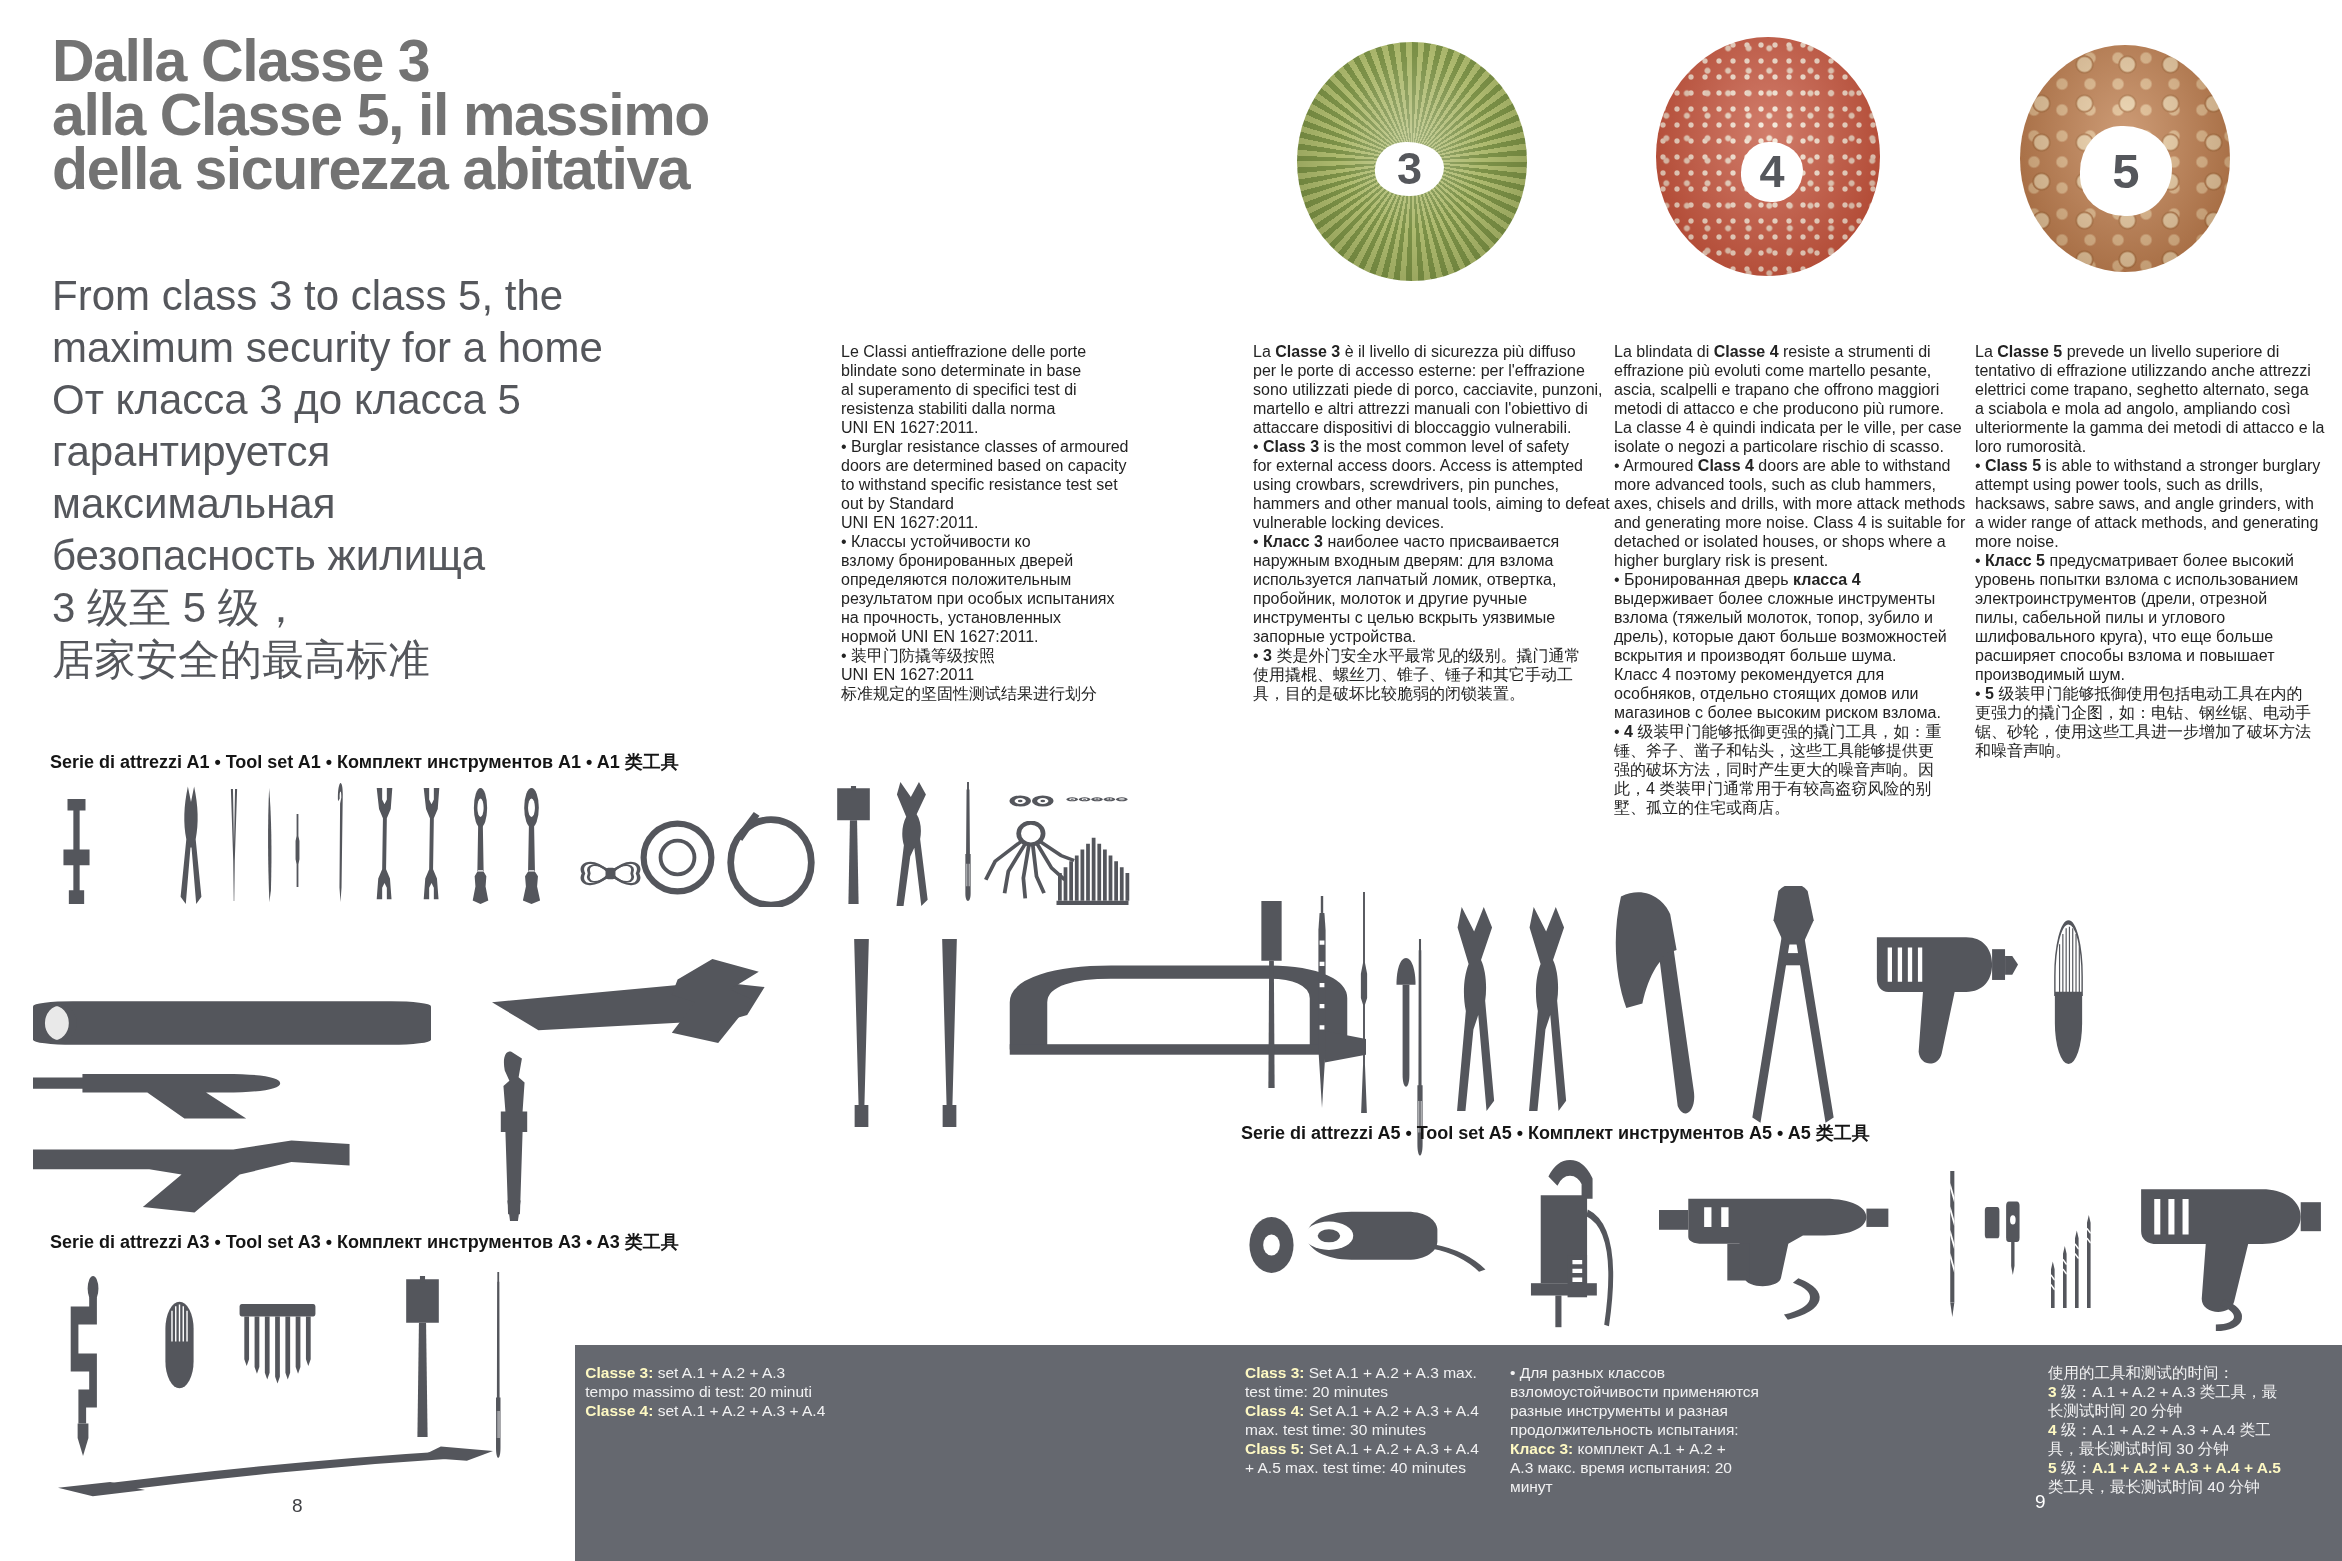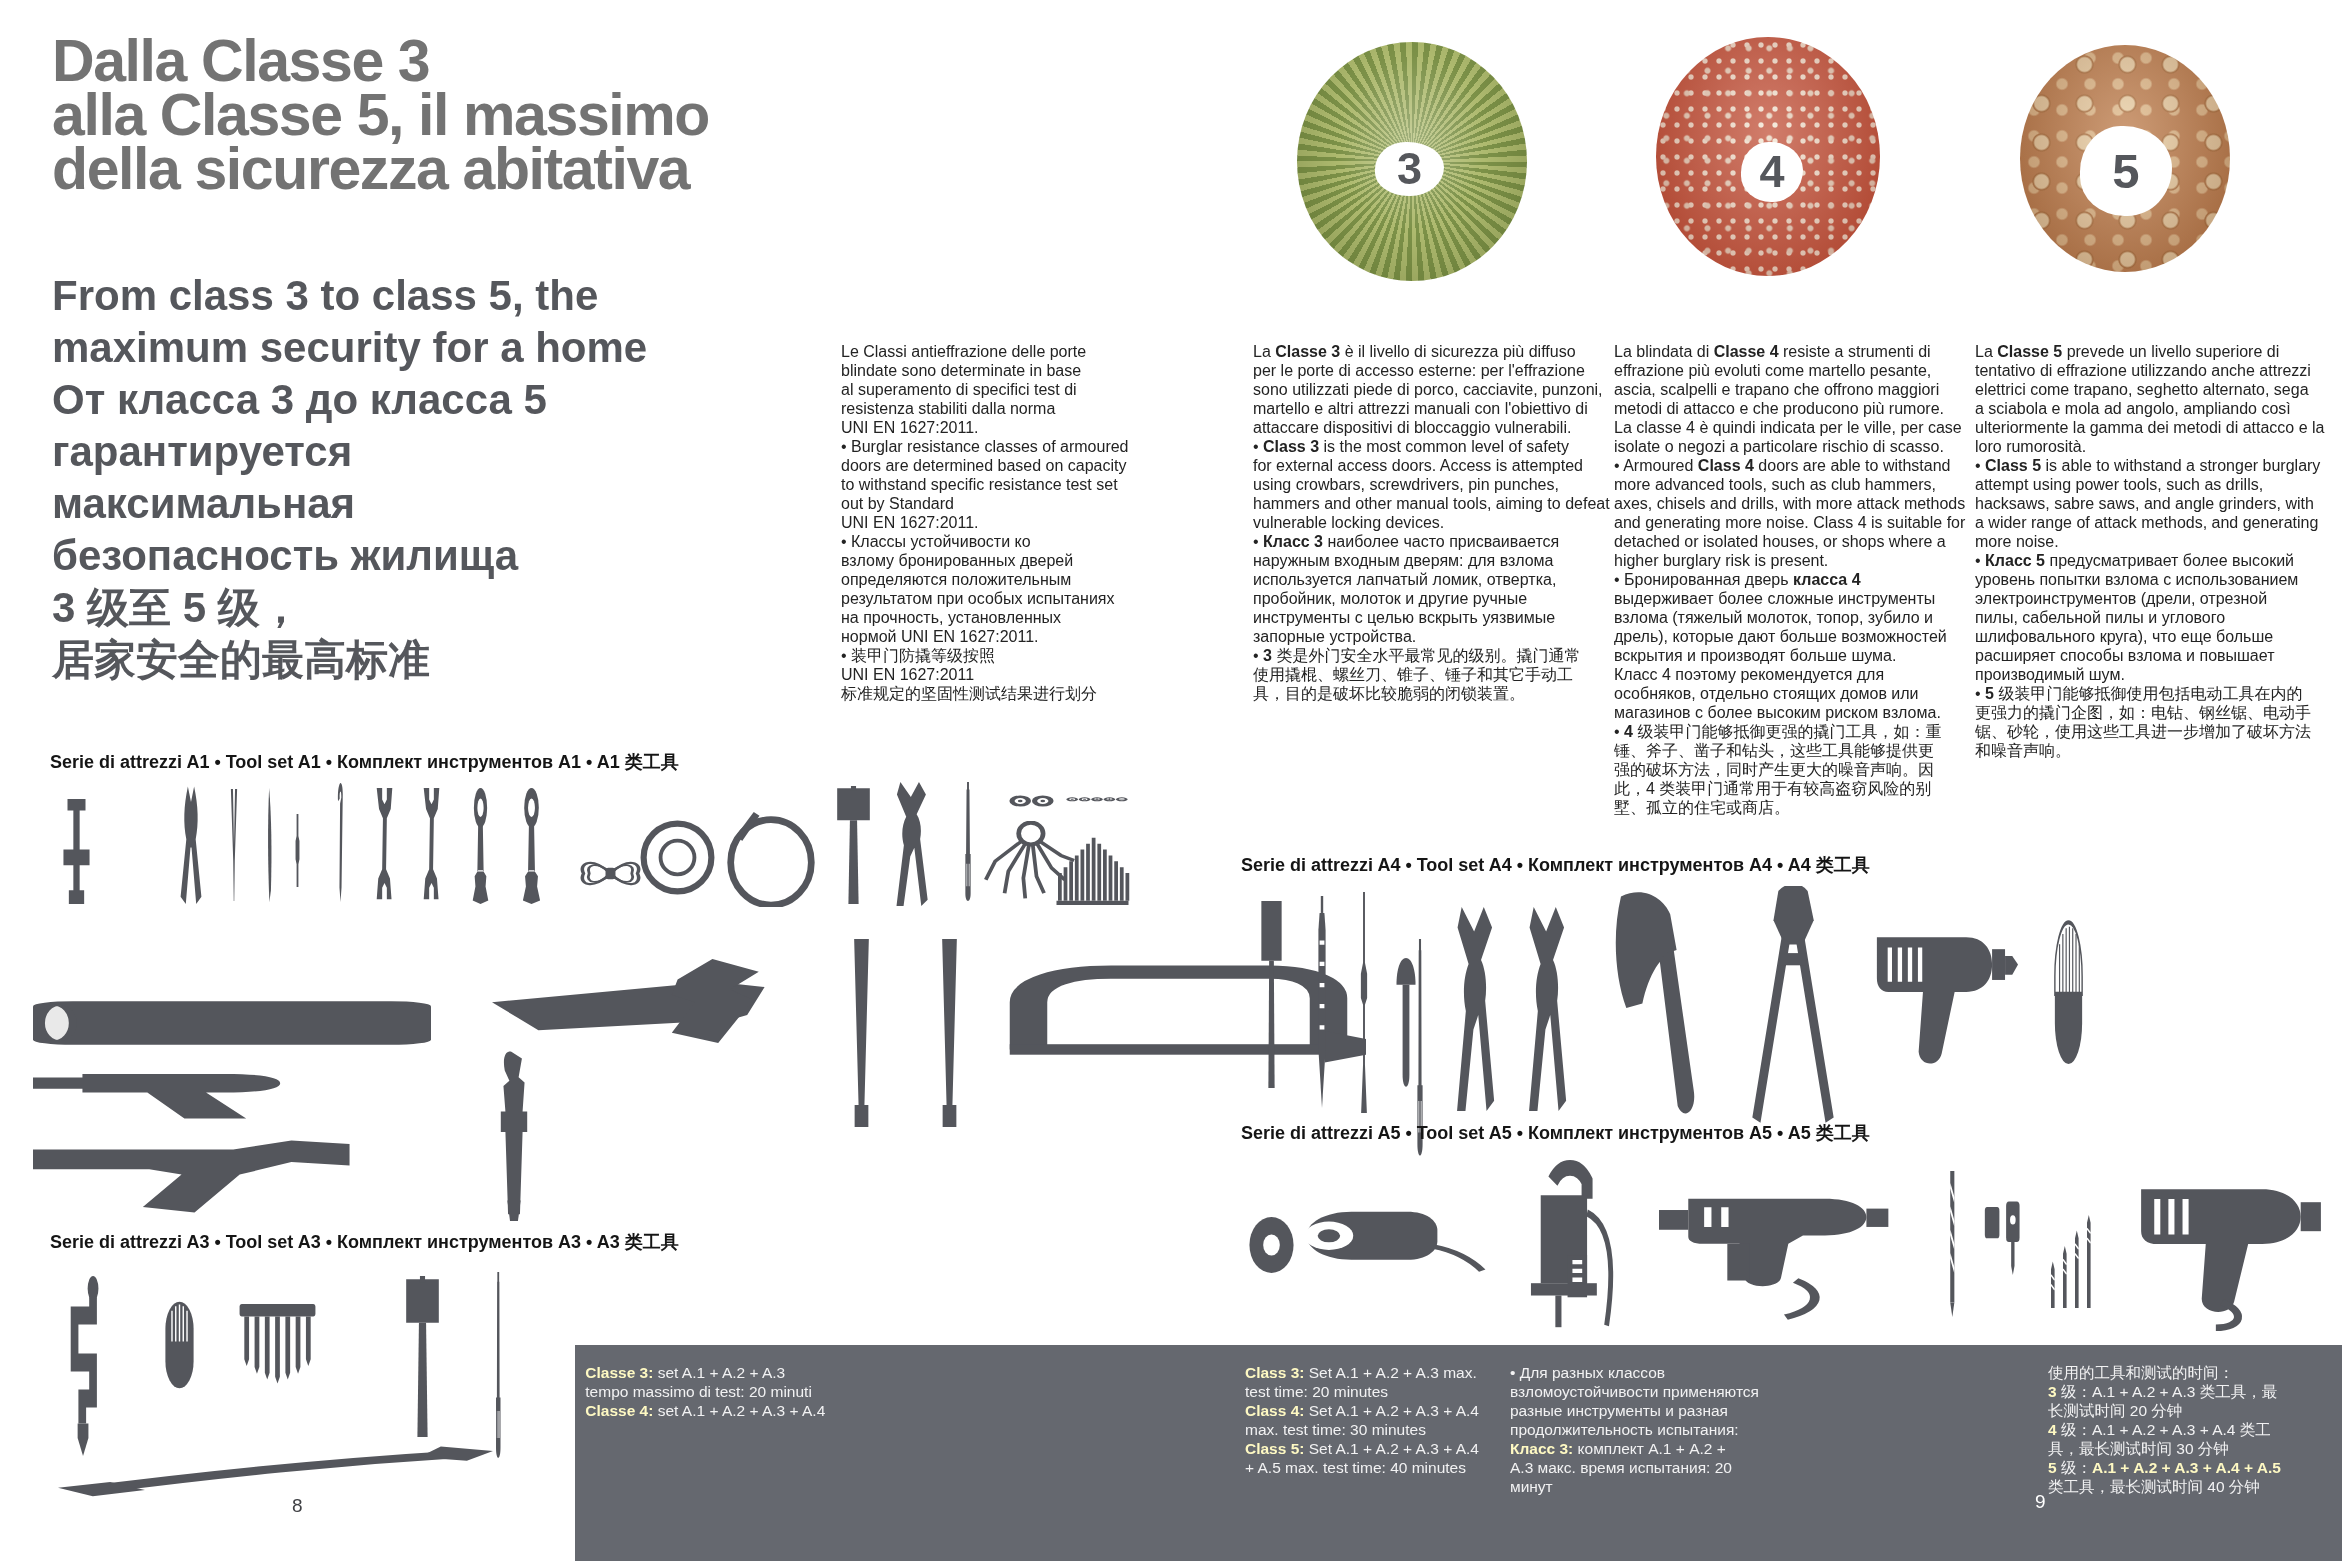--- a/index.html
+++ b/index.html
@@ -1,21 +1,21 @@
 <!DOCTYPE html>
 <html style="font-size:15px"><head>
 <meta charset="utf-8">
 <style>
   html,body{margin:0;padding:0;background:#ffffff;}
   .page{position:relative;width:2342px;height:1562px;background:#fff;overflow:hidden;
         font-family:"Liberation Sans","DejaVu Sans",sans-serif;color:#262626;}
   .title{position:absolute;left:52px;top:34px;margin:0;font-size:59px;line-height:54px;
          font-weight:bold;color:#737373;letter-spacing:-1.4px;white-space:pre;}
   .subtitle{position:absolute;left:52px;top:270px;margin:0;font-size:42px;line-height:52px;
-            font-weight:bold;color:#55575c;white-space:pre;}
+            font-weight:normal;color:#55575c;white-space:pre;}
   .urchin{position:absolute;border-radius:50%;}
   .urchin-green{left:1297px;top:42px;width:230px;height:239px;
     background:radial-gradient(ellipse at 50% 42%,rgba(255,255,255,.30),rgba(255,255,255,0) 45%,rgba(55,70,15,.30) 93%),
       repeating-conic-gradient(from 0deg at 50% 50%,#7c9148 0deg 3deg,#aeba6f 3deg 6deg);}
   .urchin-red{left:1656px;top:37px;width:224px;height:239px;
     background:radial-gradient(ellipse at 50% 40%,rgba(255,255,255,.25),rgba(120,25,8,.30) 92%),
       radial-gradient(circle,#ead9c4 2.4px,rgba(234,217,196,0) 3.6px),
       radial-gradient(circle,#f3e7d4 2.1px,rgba(243,231,212,0) 3.2px),#c2523a;
     background-size:100% 100%,20.6px 22.5px,14px 16px,100% 100%;}
   .urchin-orange{left:2020px;top:45px;width:210px;height:227px;
@@ -400,21 +400,20 @@
       <div class="tool" style="left: 442px; top: 17px; width: 22.5px; height: 193px;">
         <svg viewBox="0 0 100 100" preserveAspectRatio="none" fill="#54565c">
           <path d="M46 0h8v5h-8zM45 5h10l1 60H44zM40 65h20v26c0 7-20 7-20 0z"></path>
           <g stroke="#fff" stroke-width="2">
             <path d="M45 72v14M50 72v14M55 72v14"></path>
           </g>
         </svg>
       </div>
     </div>
 
-  <h3 class="tool-label" style="left:1241px;top:853px">Serie di attrezzi A4 • Tool set A4 • Комплект инструментов A4 • A4 类工具</h3>
   <div class="tool-row" style="left:1241px;top:892px;width:1110px;height:230px">
       <div class="tool" style="left: 11.2px; top: 9.4px; width: 39px; height: 187px;">
         <svg viewBox="0 0 100 100" preserveAspectRatio="none" fill="#54565c">
           <path d="M24 0h52v32H24z"></path>
           <path d="M44 32h12l2 68H42z"></path>
         </svg>
       </div>
       <div class="tool" style="left: 66px; top: 3.7px; width: 30px; height: 212px;">
         <svg viewBox="0 0 100 100" preserveAspectRatio="none" fill="#54565c">
           <rect x="46" y="0" width="8" height="8"></rect>

